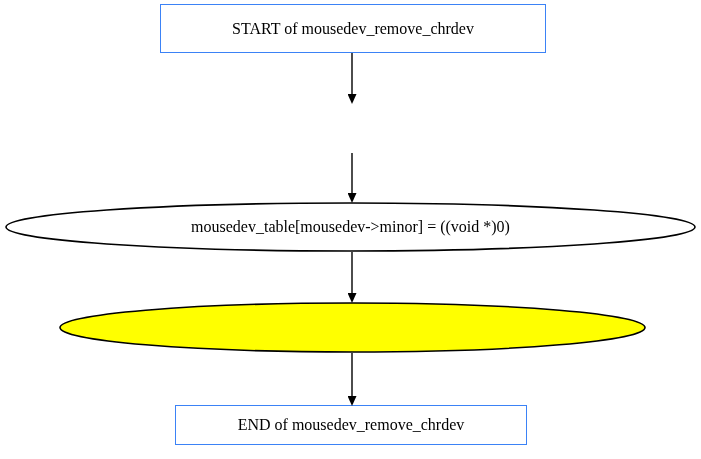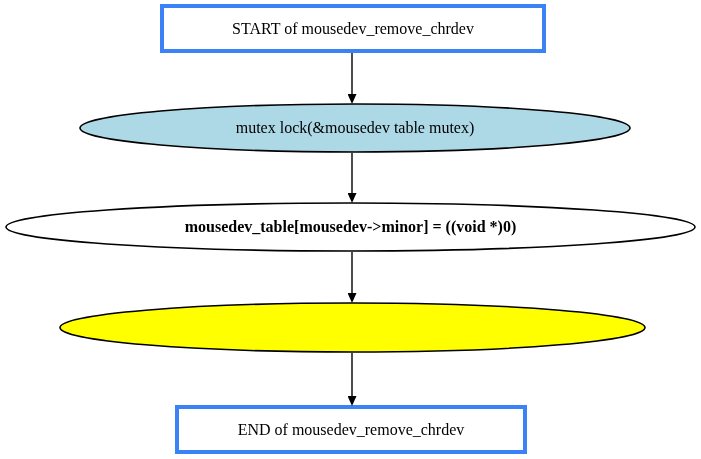--- a/index.html
+++ b/index.html
@@ -31,21 +31,21 @@
     justify-content: center;
     box-sizing: border-box;
     color: #000000;
     font-size: 16px;
     line-height: 1;
     white-space: nowrap;
     text-align: center;
   }
 
   .node-box {
-    border: 4px solid #3b82f6;
+    border: 1px solid #3b82f6;
     background: #ffffff;
   }
 
   .node-ellipse {
     background: transparent;
   }
 
   
   .ellipse-shape {
     position: absolute;
@@ -58,23 +58,23 @@
 
   .node-label {
     position: relative;
     z-index: 2;
     pointer-events: none;
   }
 
   
   #node-start  { left: 160px; top: 4px;   width: 386px; height: 49px; }
   #node-lock   { left: 79px;  top: 103px; width: 552px; height: 50px; }
-  #node-assign { left: 5px;   top: 202px; width: 691px; height: 50px; font-weight: bold; }
+  #node-assign { left: 5px;   top: 202px; width: 691px; height: 50px; }
   #node-unlock { left: 59px;  top: 302px; width: 587px; height: 51px; }
-  #node-end    { left: 175px; top: 405px; width: 352px; height: 49px; }
+  #node-end    { left: 175px; top: 405px; width: 352px; height: 40px; }
 
   .edges-layer {
     position: absolute;
     left: 0;
     top: 0;
     width: 701px;
     height: 459px;
     z-index: 1;
   }
 </style>
@@ -96,26 +96,20 @@
 
     <line x1="352" y1="252" x2="352" y2="293" stroke="#000000" stroke-width="1.4" marker-end="url(#arrowhead)"></line>
 
     <line x1="352" y1="353" x2="352" y2="396" stroke="#000000" stroke-width="1.4" marker-end="url(#arrowhead)"></line>
   </svg>
 
   <div id="node-start" class="node node-box">
     <span class="node-label">START of mousedev_remove_chrdev</span>
   </div>
 
-  <div id="node-lock" class="node node-ellipse">
-    <svg class="ellipse-shape" viewBox="0 0 552 50" preserveAspectRatio="none">
-      <ellipse cx="276" cy="25" rx="275" ry="24" fill="#add8e6" stroke="#000000" stroke-width="1.6" vector-effect="non-scaling-stroke"></ellipse>
-    </svg>
-    <span class="node-label">mutex lock(&amp;mousedev table mutex)</span>
-  </div>
 
   <div id="node-assign" class="node node-ellipse">
     <svg class="ellipse-shape" viewBox="0 0 691 50" preserveAspectRatio="none">
       <ellipse cx="345.5" cy="25" rx="344.5" ry="24" fill="#ffffff" stroke="#000000" stroke-width="1.6" vector-effect="non-scaling-stroke"></ellipse>
     </svg>
     <span class="node-label">mousedev_table[mousedev-&gt;minor] = ((void *)0)</span>
   </div>
 
   <div id="node-unlock" class="node node-ellipse">
     <svg class="ellipse-shape" viewBox="0 0 587 51" preserveAspectRatio="none">

